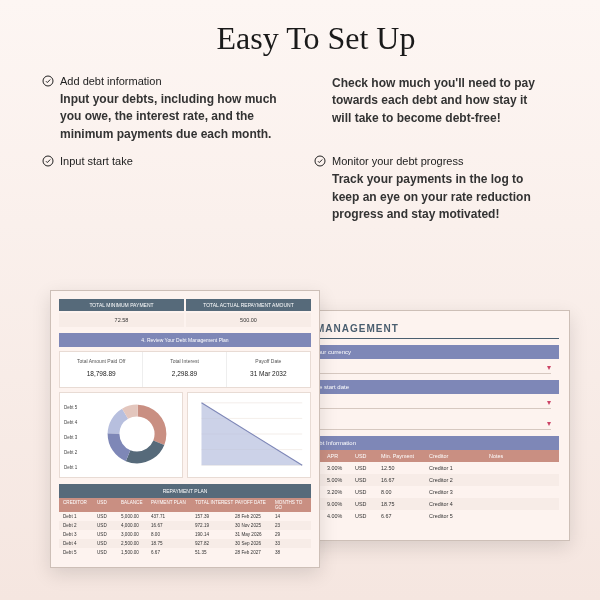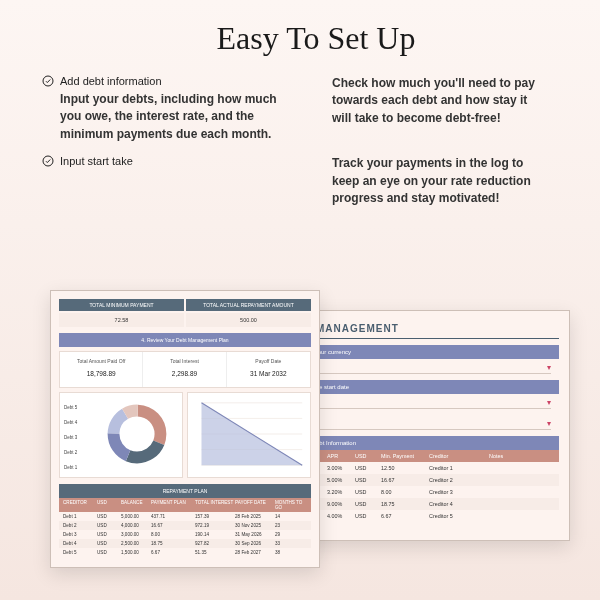--- a/index.html
+++ b/index.html
@@ -226,20 +226,29 @@
       <span class="ico">
           <svg width="12" height="12" viewBox="0 0 24 24" fill="none" stroke="#222" stroke-width="2">
             <circle cx="12" cy="12" r="10"></circle>
             <path d="M8 12.5l2.6 2.6L16.5 9"></path>
           </svg>
         </span>
       <span class="label">Input start take</span>
     </div>
   </div>
   <div class="feature">
+    <div class="head">
+      <span class="ico">
+          <svg width="12" height="12" viewBox="0 0 24 24" fill="none" stroke="#222" stroke-width="2">
+            <circle cx="12" cy="12" r="10"></circle>
+            <path d="M8 12.5l2.6 2.6L16.5 9"></path>
+          </svg>
+        </span>
+      <span class="label">Monitor your debt progress</span>
+    </div>
     <div class="desc">Track your payments in the log to keep an eye on your rate reduction progress and stay motivated!</div>
   </div>
 </div>
 
 <div class="mockups">
 
   <div class="sheet sheet-right">
     <div class="dm-title">DEBT MANAGEMENT</div>
     <div class="dm-rule"></div>
 

